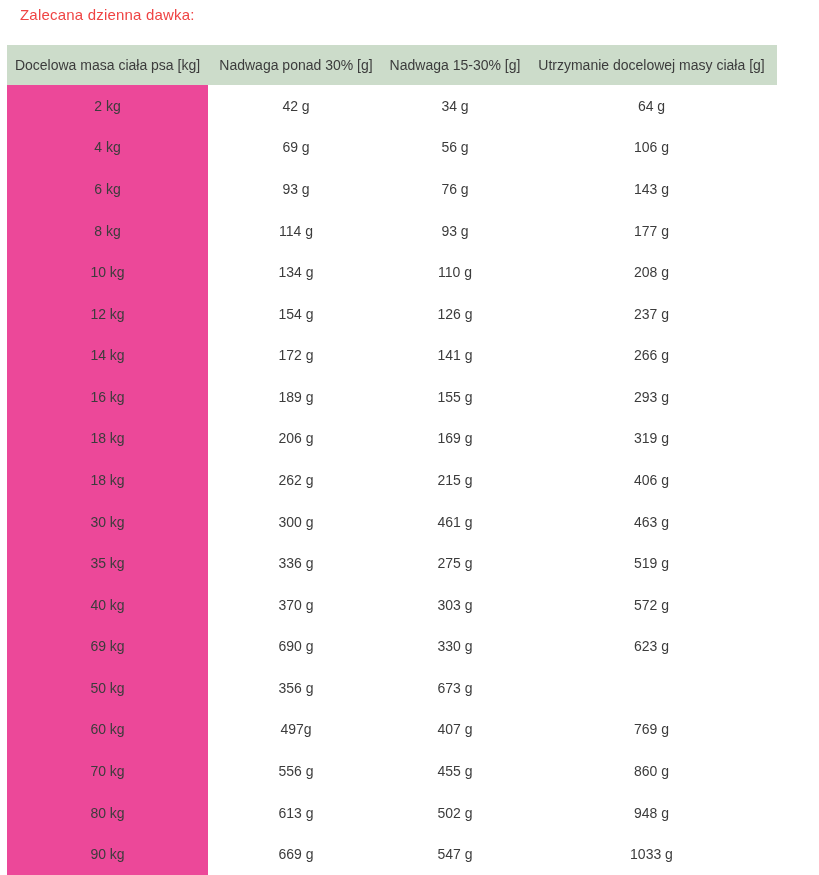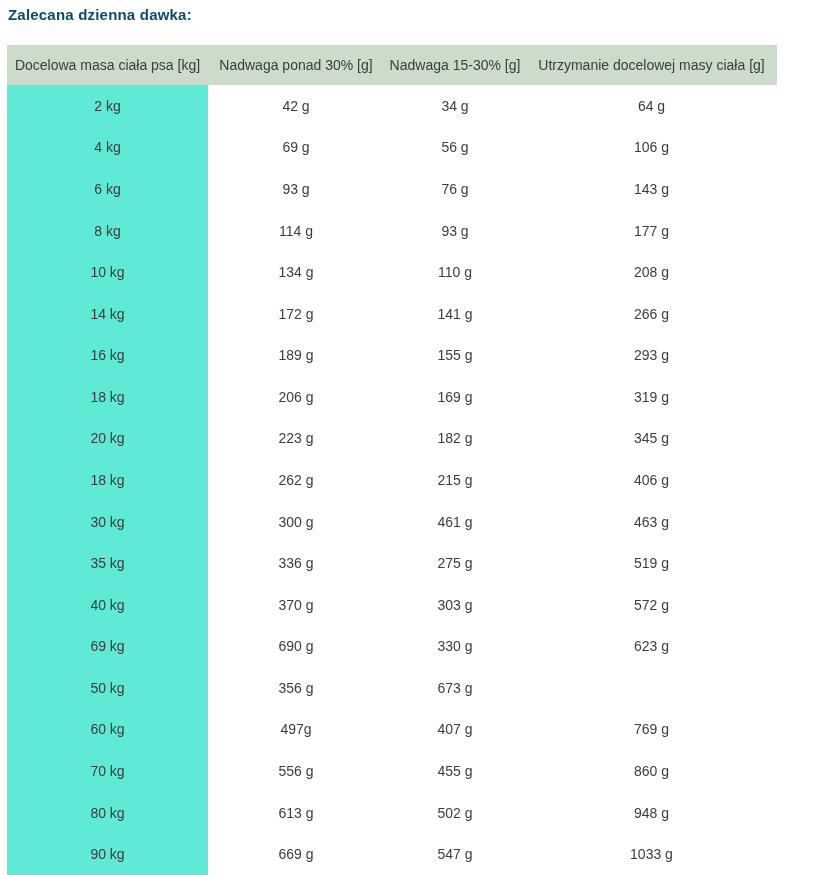--- a/index.html
+++ b/index.html
@@ -7,25 +7,25 @@
   .page {
     position: relative;
     width: 819px;
     height: 875px;
     background: #ffffff;
     font-family: "Liberation Sans", "DejaVu Sans", sans-serif;
     overflow: hidden;
   }
   .title {
     position: absolute;
-    left: 8px;
+    left: 20px;
     top: 6px;
     font-size: 15px;
-    font-weight: 700;
-    color: #0c4a6e;
+    font-weight: 400;
+    color: #ef4444;
     letter-spacing: 0.2px;
   }
   .table {
     position: absolute;
     left: 7px;
     top: 45px;
     width: 770px;
     height: 830px;
     display: flex;
     flex-direction: column;
@@ -58,21 +58,21 @@
   }
   .cell {
     display: flex;
     align-items: center;
     justify-content: center;
     text-align: center;
     background: #ffffff;
     white-space: nowrap;
   }
   .cell.first {
-    background: #5eead4;
+    background: #ec4899;
     text-align: center;
   }
 </style>
 </head>
 <body>
 
 <div class="page">
   <div class="title">Zalecana dzienna dawka:</div>
 
   <div class="table">
@@ -107,42 +107,42 @@
           <div class="cell">93 g</div>
           <div class="cell">177 g</div>
         </div>
         <div class="row">
           <div class="cell first">10 kg</div>
           <div class="cell">134 g</div>
           <div class="cell">110 g</div>
           <div class="cell">208 g</div>
         </div>
         <div class="row">
+          <div class="cell first">12 kg</div>
+          <div class="cell">154 g</div>
+          <div class="cell">126 g</div>
+          <div class="cell">237 g</div>
+        </div>
+        <div class="row">
           <div class="cell first">14 kg</div>
           <div class="cell">172 g</div>
           <div class="cell">141 g</div>
           <div class="cell">266 g</div>
         </div>
         <div class="row">
           <div class="cell first">16 kg</div>
           <div class="cell">189 g</div>
           <div class="cell">155 g</div>
           <div class="cell">293 g</div>
         </div>
         <div class="row">
           <div class="cell first">18 kg</div>
           <div class="cell">206 g</div>
           <div class="cell">169 g</div>
           <div class="cell">319 g</div>
-        </div>
-        <div class="row">
-          <div class="cell first">20 kg</div>
-          <div class="cell">223 g</div>
-          <div class="cell">182 g</div>
-          <div class="cell">345 g</div>
         </div>
         <div class="row">
           <div class="cell first">18 kg</div>
           <div class="cell">262 g</div>
           <div class="cell">215 g</div>
           <div class="cell">406 g</div>
         </div>
         <div class="row">
           <div class="cell first">30 kg</div>
           <div class="cell">300 g</div>

